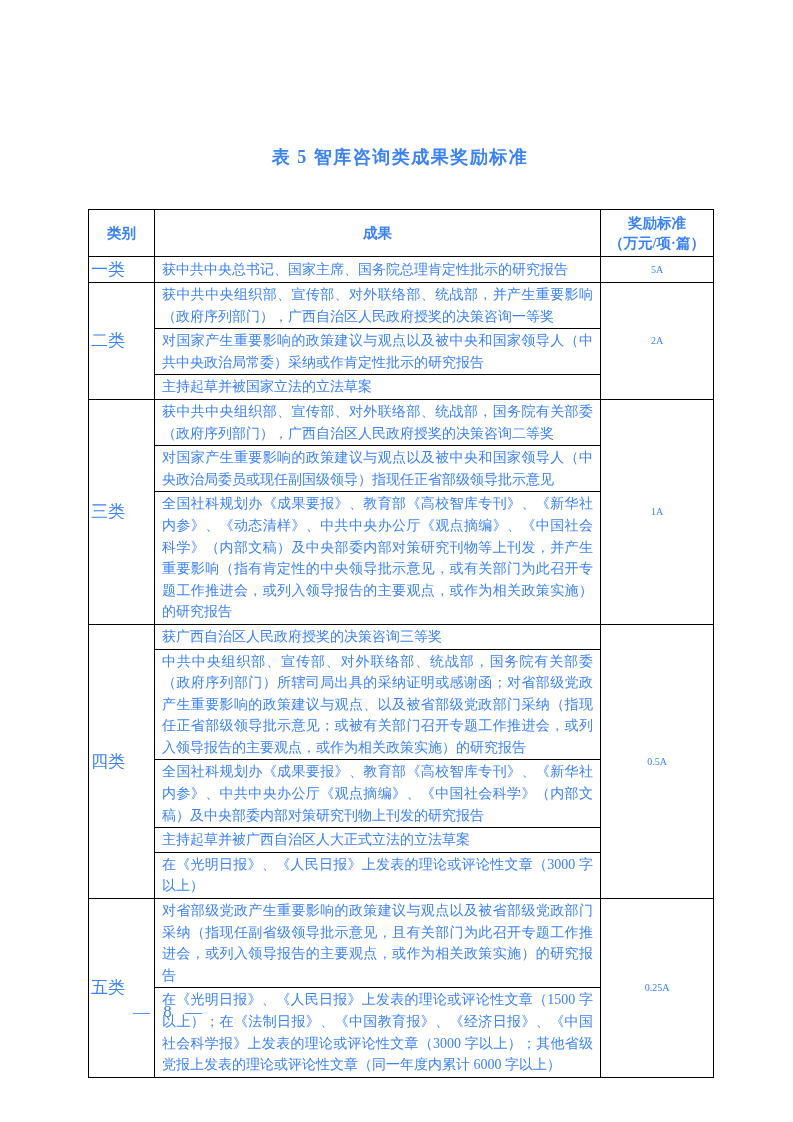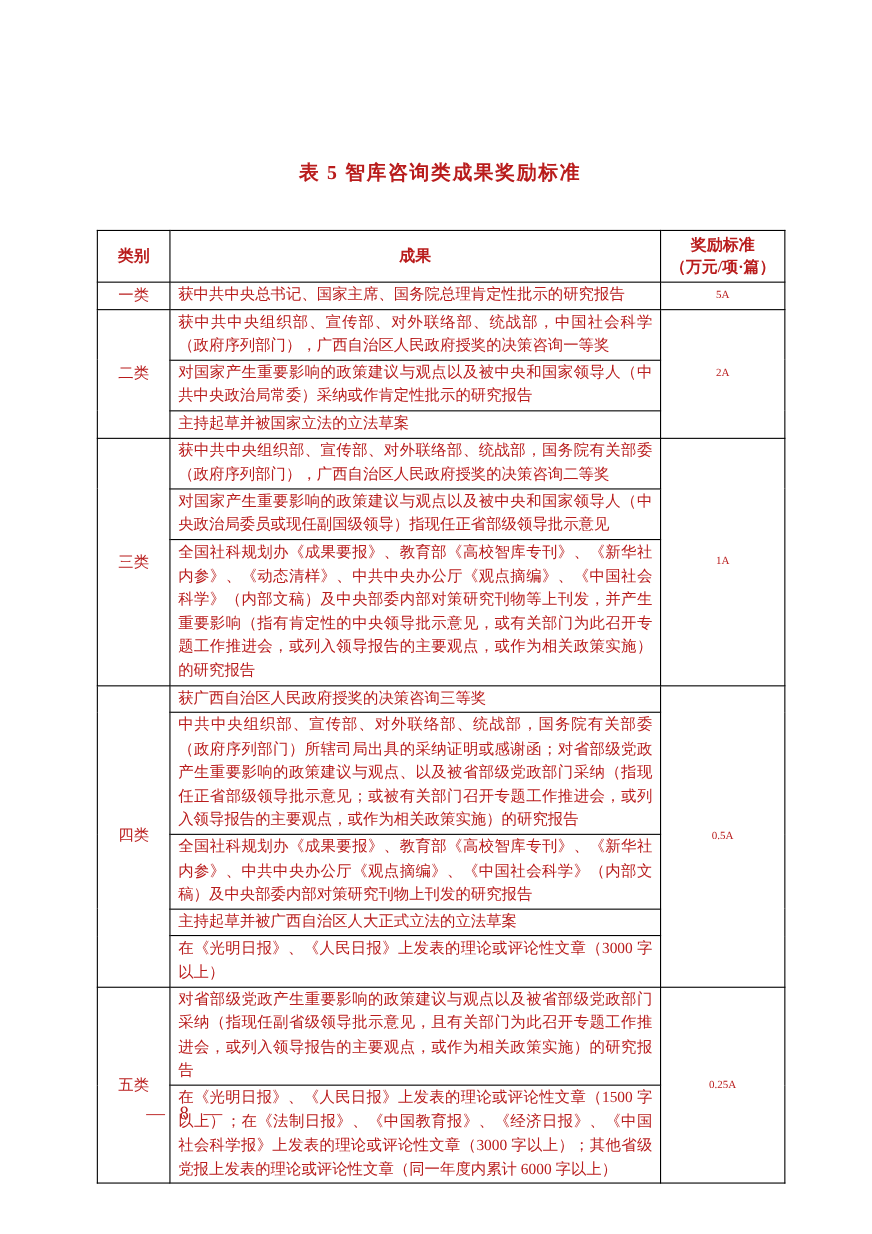--- a/index.html
+++ b/index.html
@@ -5,21 +5,21 @@
   html, body {
     margin: 0;
     padding: 0;
     background: #ffffff;
   }
   .page {
     position: relative;
     width: 793px;
     height: 1122px;
     background: #ffffff;
-    color: #b91c1c;
+    color: #3b82f6;
     font-family: "Liberation Serif", "DejaVu Serif", serif;
     overflow: hidden;
   }
   .doc-title {
     position: absolute;
     top: 144px;
     left: 88px;
     width: 624px;
     margin: 0;
     text-align: center;
@@ -44,22 +44,22 @@
   }
   .reward-table thead th {
     font-size: 14.5px;
     font-weight: bold;
     text-align: center;
     padding: 2px 4px;
     line-height: 20px;
     height: 42px;
   }
   td.cell-category {
-    text-align: center;
-    font-size: 14px;
+    text-align: left;
+    font-size: 17px;
     padding: 1px 2px;
   }
   td.cell-achievement {
     font-size: 14px;
     line-height: 21.6px;
     padding: 1px 7px;
     text-align: justify;
     text-justify: inter-ideograph;
   }
   td.cell-reward {
@@ -100,21 +100,21 @@
     <tbody>
 
       <tr>
         <td class="cell-category">一类</td>
         <td class="cell-achievement">获中共中央总书记、国家主席、国务院总理肯定性批示的研究报告</td>
         <td class="cell-reward">5A</td>
       </tr>
 
       <tr>
         <td class="cell-category" rowspan="3">二类</td>
-        <td class="cell-achievement">获中共中央组织部、宣传部、对外联络部、统战部，中国社会科学（政府序列部门），广西自治区人民政府授奖的决策咨询一等奖</td>
+        <td class="cell-achievement">获中共中央组织部、宣传部、对外联络部、统战部，并产生重要影响（政府序列部门），广西自治区人民政府授奖的决策咨询一等奖</td>
         <td class="cell-reward" rowspan="3">2A</td>
       </tr>
       <tr>
         <td class="cell-achievement">对国家产生重要影响的政策建议与观点以及被中央和国家领导人（中共中央政治局常委）采纳或作肯定性批示的研究报告</td>
       </tr>
       <tr>
         <td class="cell-achievement">主持起草并被国家立法的立法草案</td>
       </tr>
 
       <tr>

